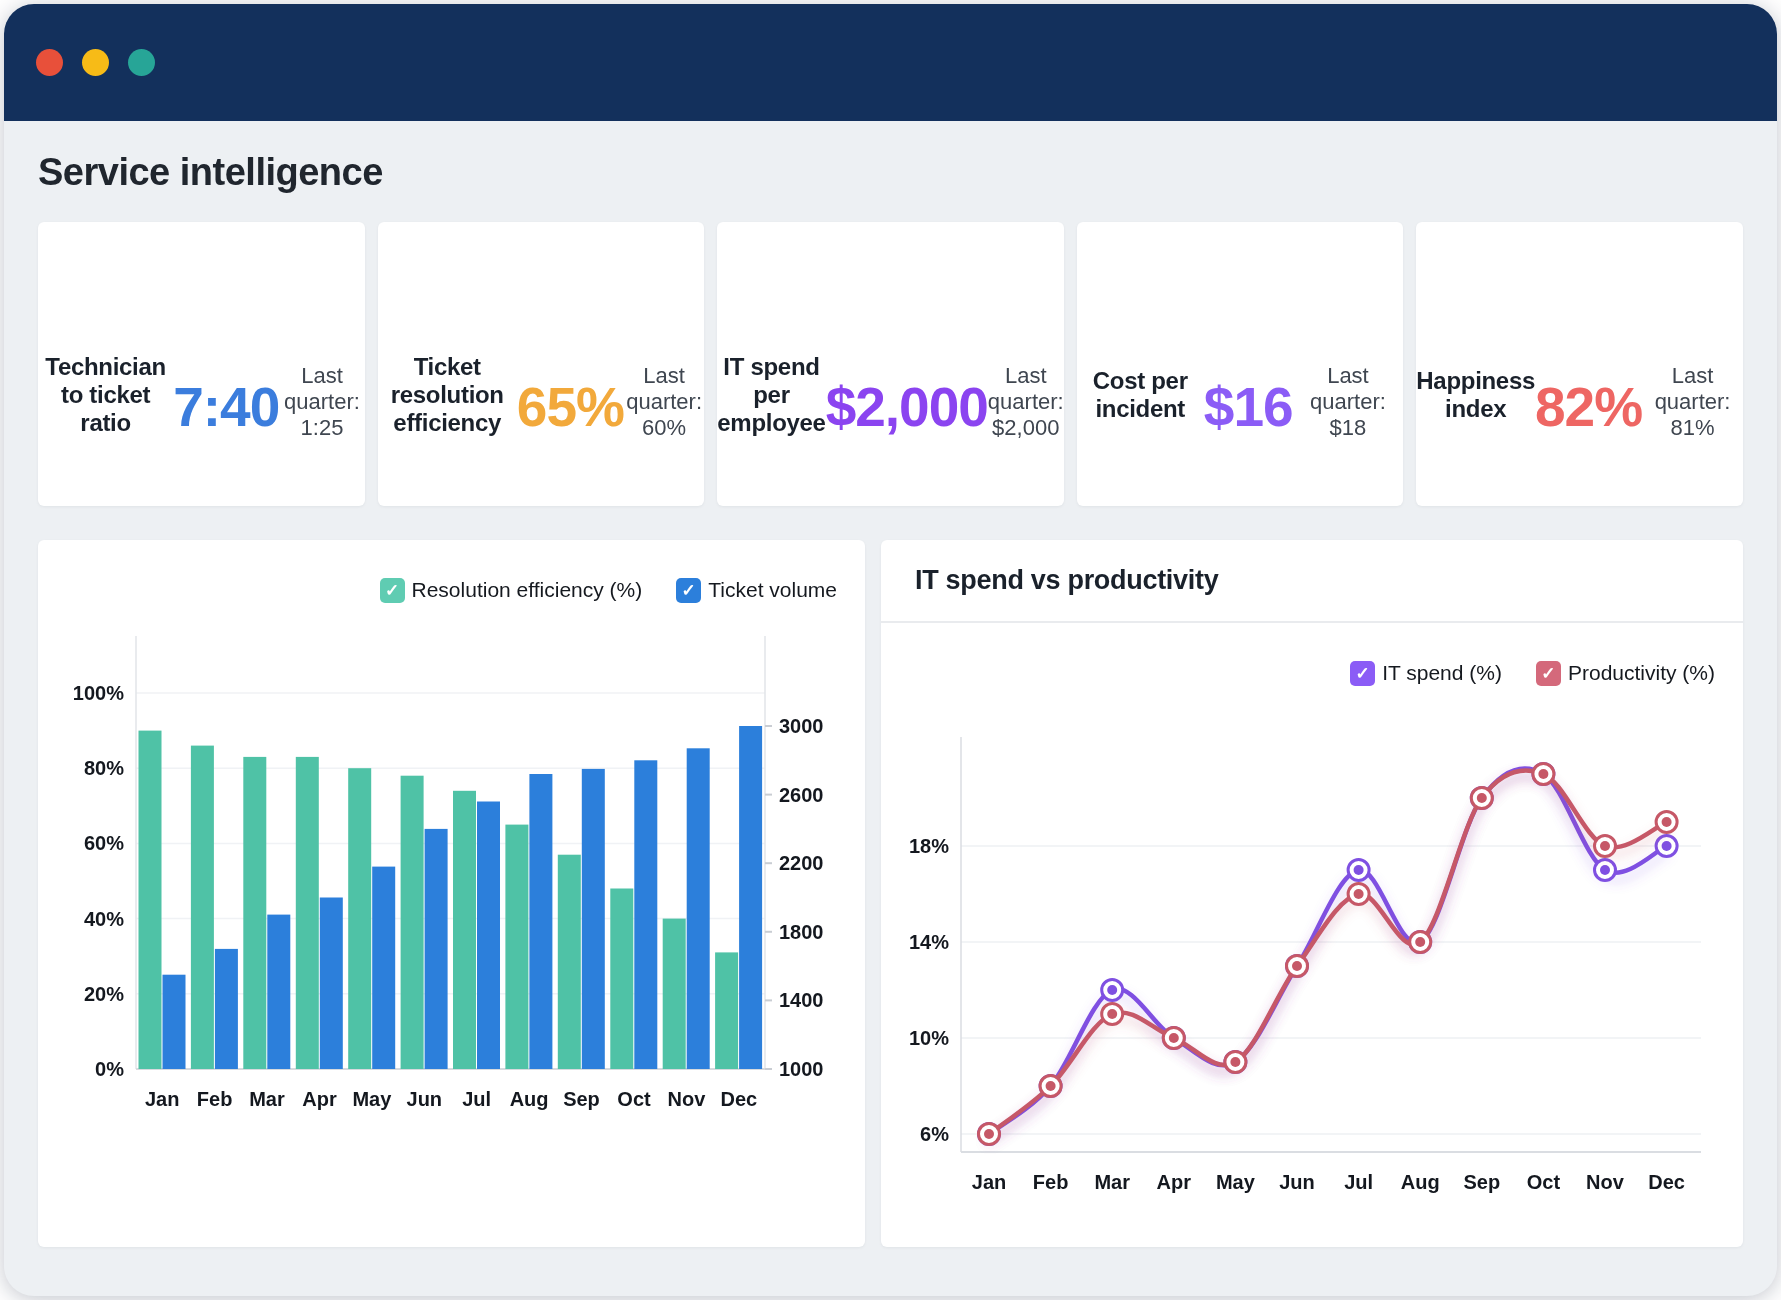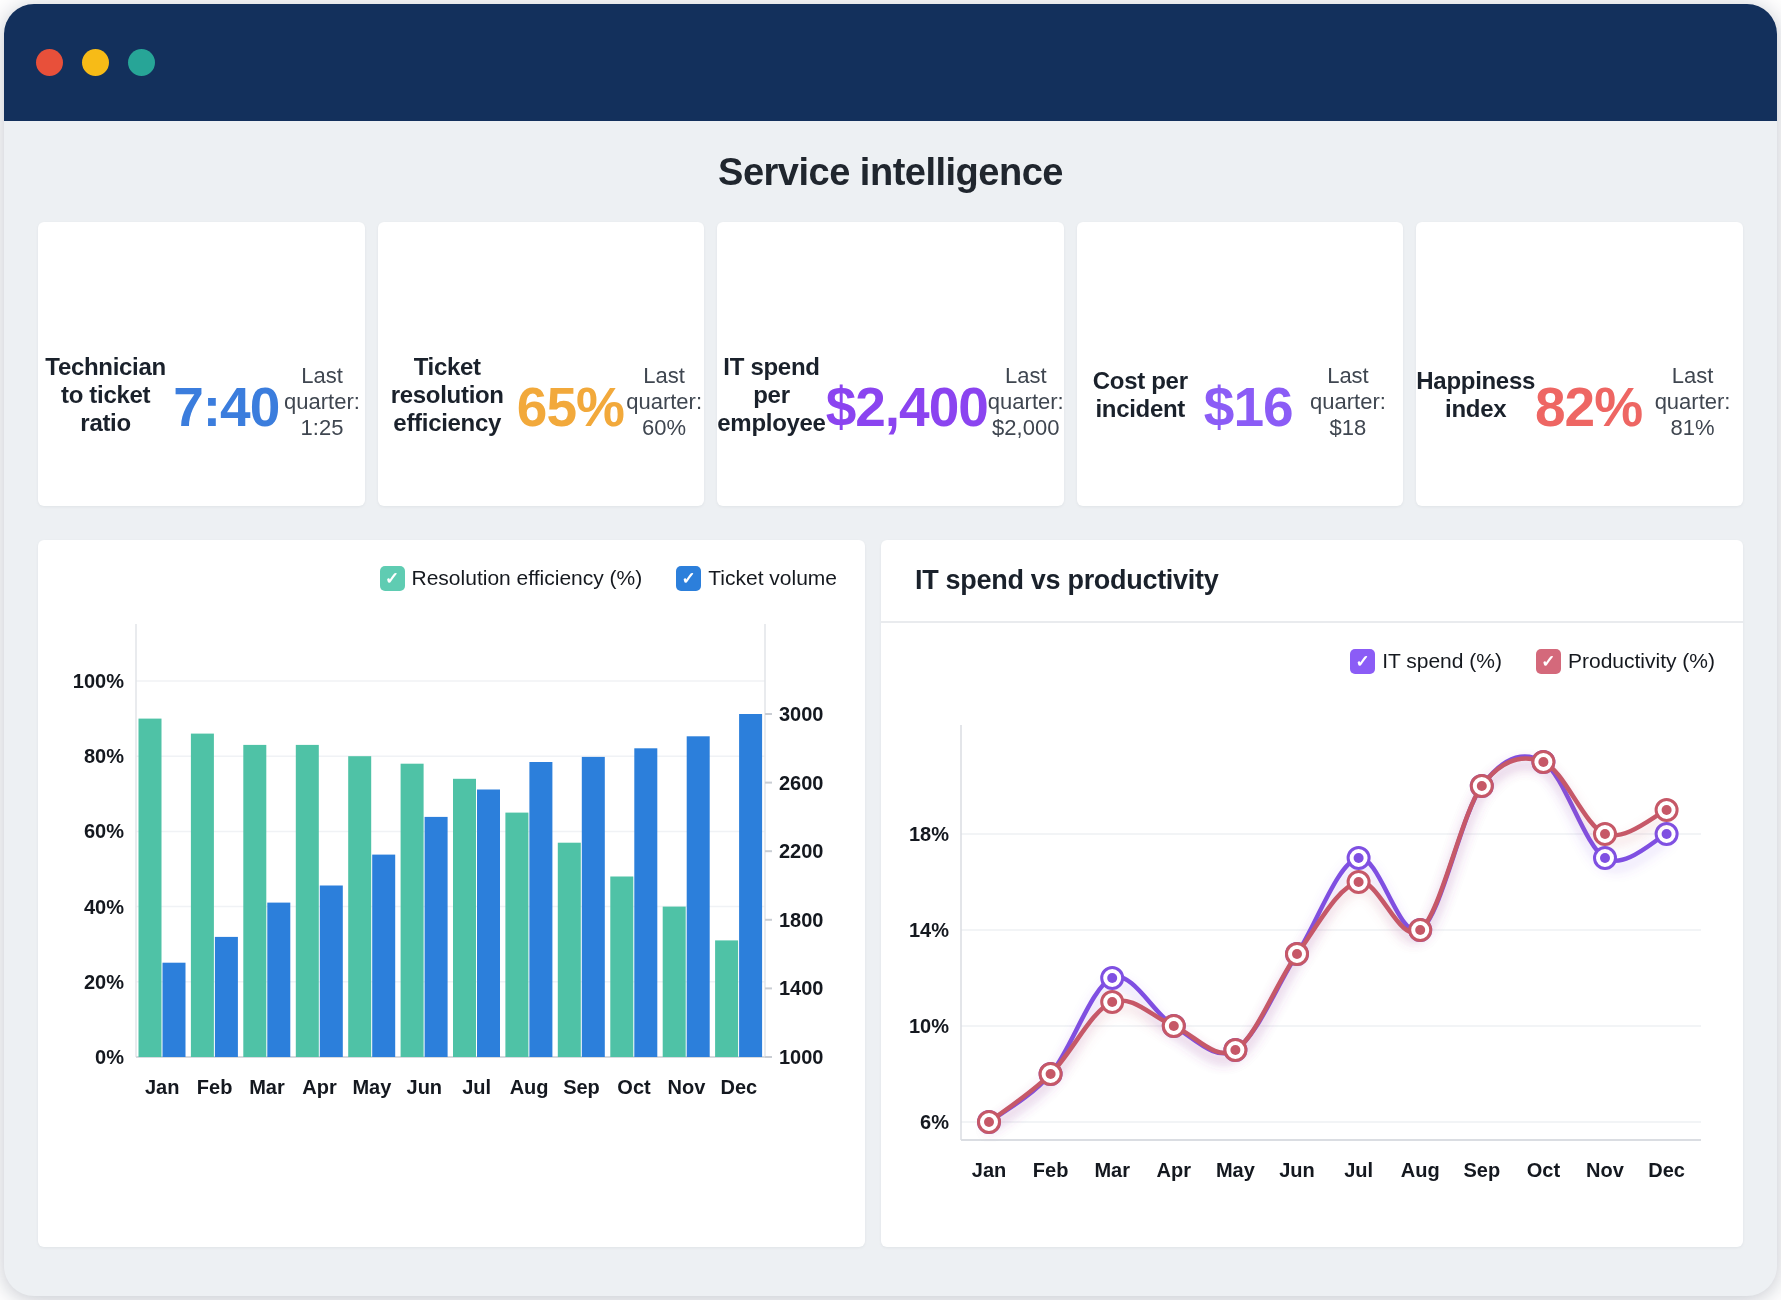--- a/index.html
+++ b/index.html
@@ -4,39 +4,39 @@
 <style>
   * { margin:0; padding:0; box-sizing:border-box; }
   html,body { width:1781px; height:1300px; background:#ffffff; font-family:"Liberation Sans", sans-serif; }
   .window {
     width:1773px; height:1292px; margin:4px auto; border-radius:30px; overflow:hidden;
     background:#edf0f3; box-shadow:0 3px 22px rgba(10,25,50,.25);
   }
   .titlebar { height:117px; background:#13305c; display:flex; align-items:center; padding-left:32px; gap:19px; }
   .dot { width:27px; height:27px; border-radius:50%; }
   .content { padding:0 34px; }
-  .page-title { font-size:38px; font-weight:800; color:#20262e; letter-spacing:-.5px; margin:30px 0 28px;text-align:center; }
+  .page-title { font-size:38px; font-weight:800; color:#20262e; letter-spacing:-.5px; margin:30px 0 28px; }
 
   .kpi-row { display:flex; gap:13px; }
   .kpi-card {
     flex:1; height:284px; background:#fff; border-radius:6px;
     box-shadow:0 1px 3px rgba(20,30,45,.06); text-align:center;
     display:flex; align-items:center; padding-top:62px;
   }
   .kpi-title { font-size:24px; font-weight:800; color:#1a212b; letter-spacing:-.3px; }
   .kpi-value { font-size:55px; font-weight:800; letter-spacing:-1px; margin-top:24px; }
   .kpi-sub { font-size:22px; color:#3f4650; margin-top:14px; }
 
   .charts-row { display:flex; gap:16px; margin-top:34px; }
   .chart-card { background:#fff; border-radius:6px; box-shadow:0 1px 3px rgba(20,30,45,.06); height:707px; overflow:hidden; }
   .chart-card.left { width:827px; }
   .chart-card.right { flex:1; }
   .chart-header { height:83px; display:flex; align-items:center; padding-left:34px; border-bottom:2px solid #e9ebee; }
   .chart-title { font-size:27px; font-weight:800; color:#1a212b; letter-spacing:-.3px; }
-  .legend { display:flex; justify-content:flex-end; align-items:center; gap:34px; padding-right:28px; margin-top:22px; height:32px; }
+  .legend { display:flex; justify-content:flex-end; align-items:center; gap:34px; padding-right:28px; margin-top:34px; height:32px; }
   .legend-item { display:flex; align-items:center; gap:7px; }
   .cbx { width:25px; height:25px; border-radius:5px; display:inline-flex; align-items:center; justify-content:center; }
   .cbx::after { content:"✓"; color:#fff; font-size:17px; font-weight:bold; line-height:1; }
   .legend-label { font-size:21px; color:#15191f; }
   .plot-wrap { padding:8px 20px 0; }
   svg { display:block; }
   svg text { font-family:"Liberation Sans", sans-serif; }
   .tick { font-size:20px; font-weight:700; fill:#14181f; }
   .xlab { font-size:20px; font-weight:700; fill:#14181f; }
 </style>
@@ -59,21 +59,21 @@
         <div class="kpi-value" style="color: rgb(59, 125, 221);">7:40</div>
         <div class="kpi-sub">Last quarter: 1:25</div>
       </div>
       <div class="kpi-card">
         <div class="kpi-title">Ticket resolution efficiency</div>
         <div class="kpi-value" style="color: rgb(242, 169, 59);">65%</div>
         <div class="kpi-sub">Last quarter: 60%</div>
       </div>
       <div class="kpi-card">
         <div class="kpi-title">IT spend per employee</div>
-        <div class="kpi-value" style="color: rgb(139, 68, 240);">$2,400</div>
+        <div class="kpi-value" style="color: rgb(139, 68, 240);">$2,000</div>
         <div class="kpi-sub">Last quarter: $2,000</div>
       </div>
       <div class="kpi-card">
         <div class="kpi-title">Cost per incident</div>
         <div class="kpi-value" style="color: #8b5cf6;">$16</div>
         <div class="kpi-sub">Last quarter: $18</div>
       </div>
       <div class="kpi-card">
         <div class="kpi-title">Happiness index</div>
         <div class="kpi-value" style="color: rgb(238, 102, 99);">82%</div>

